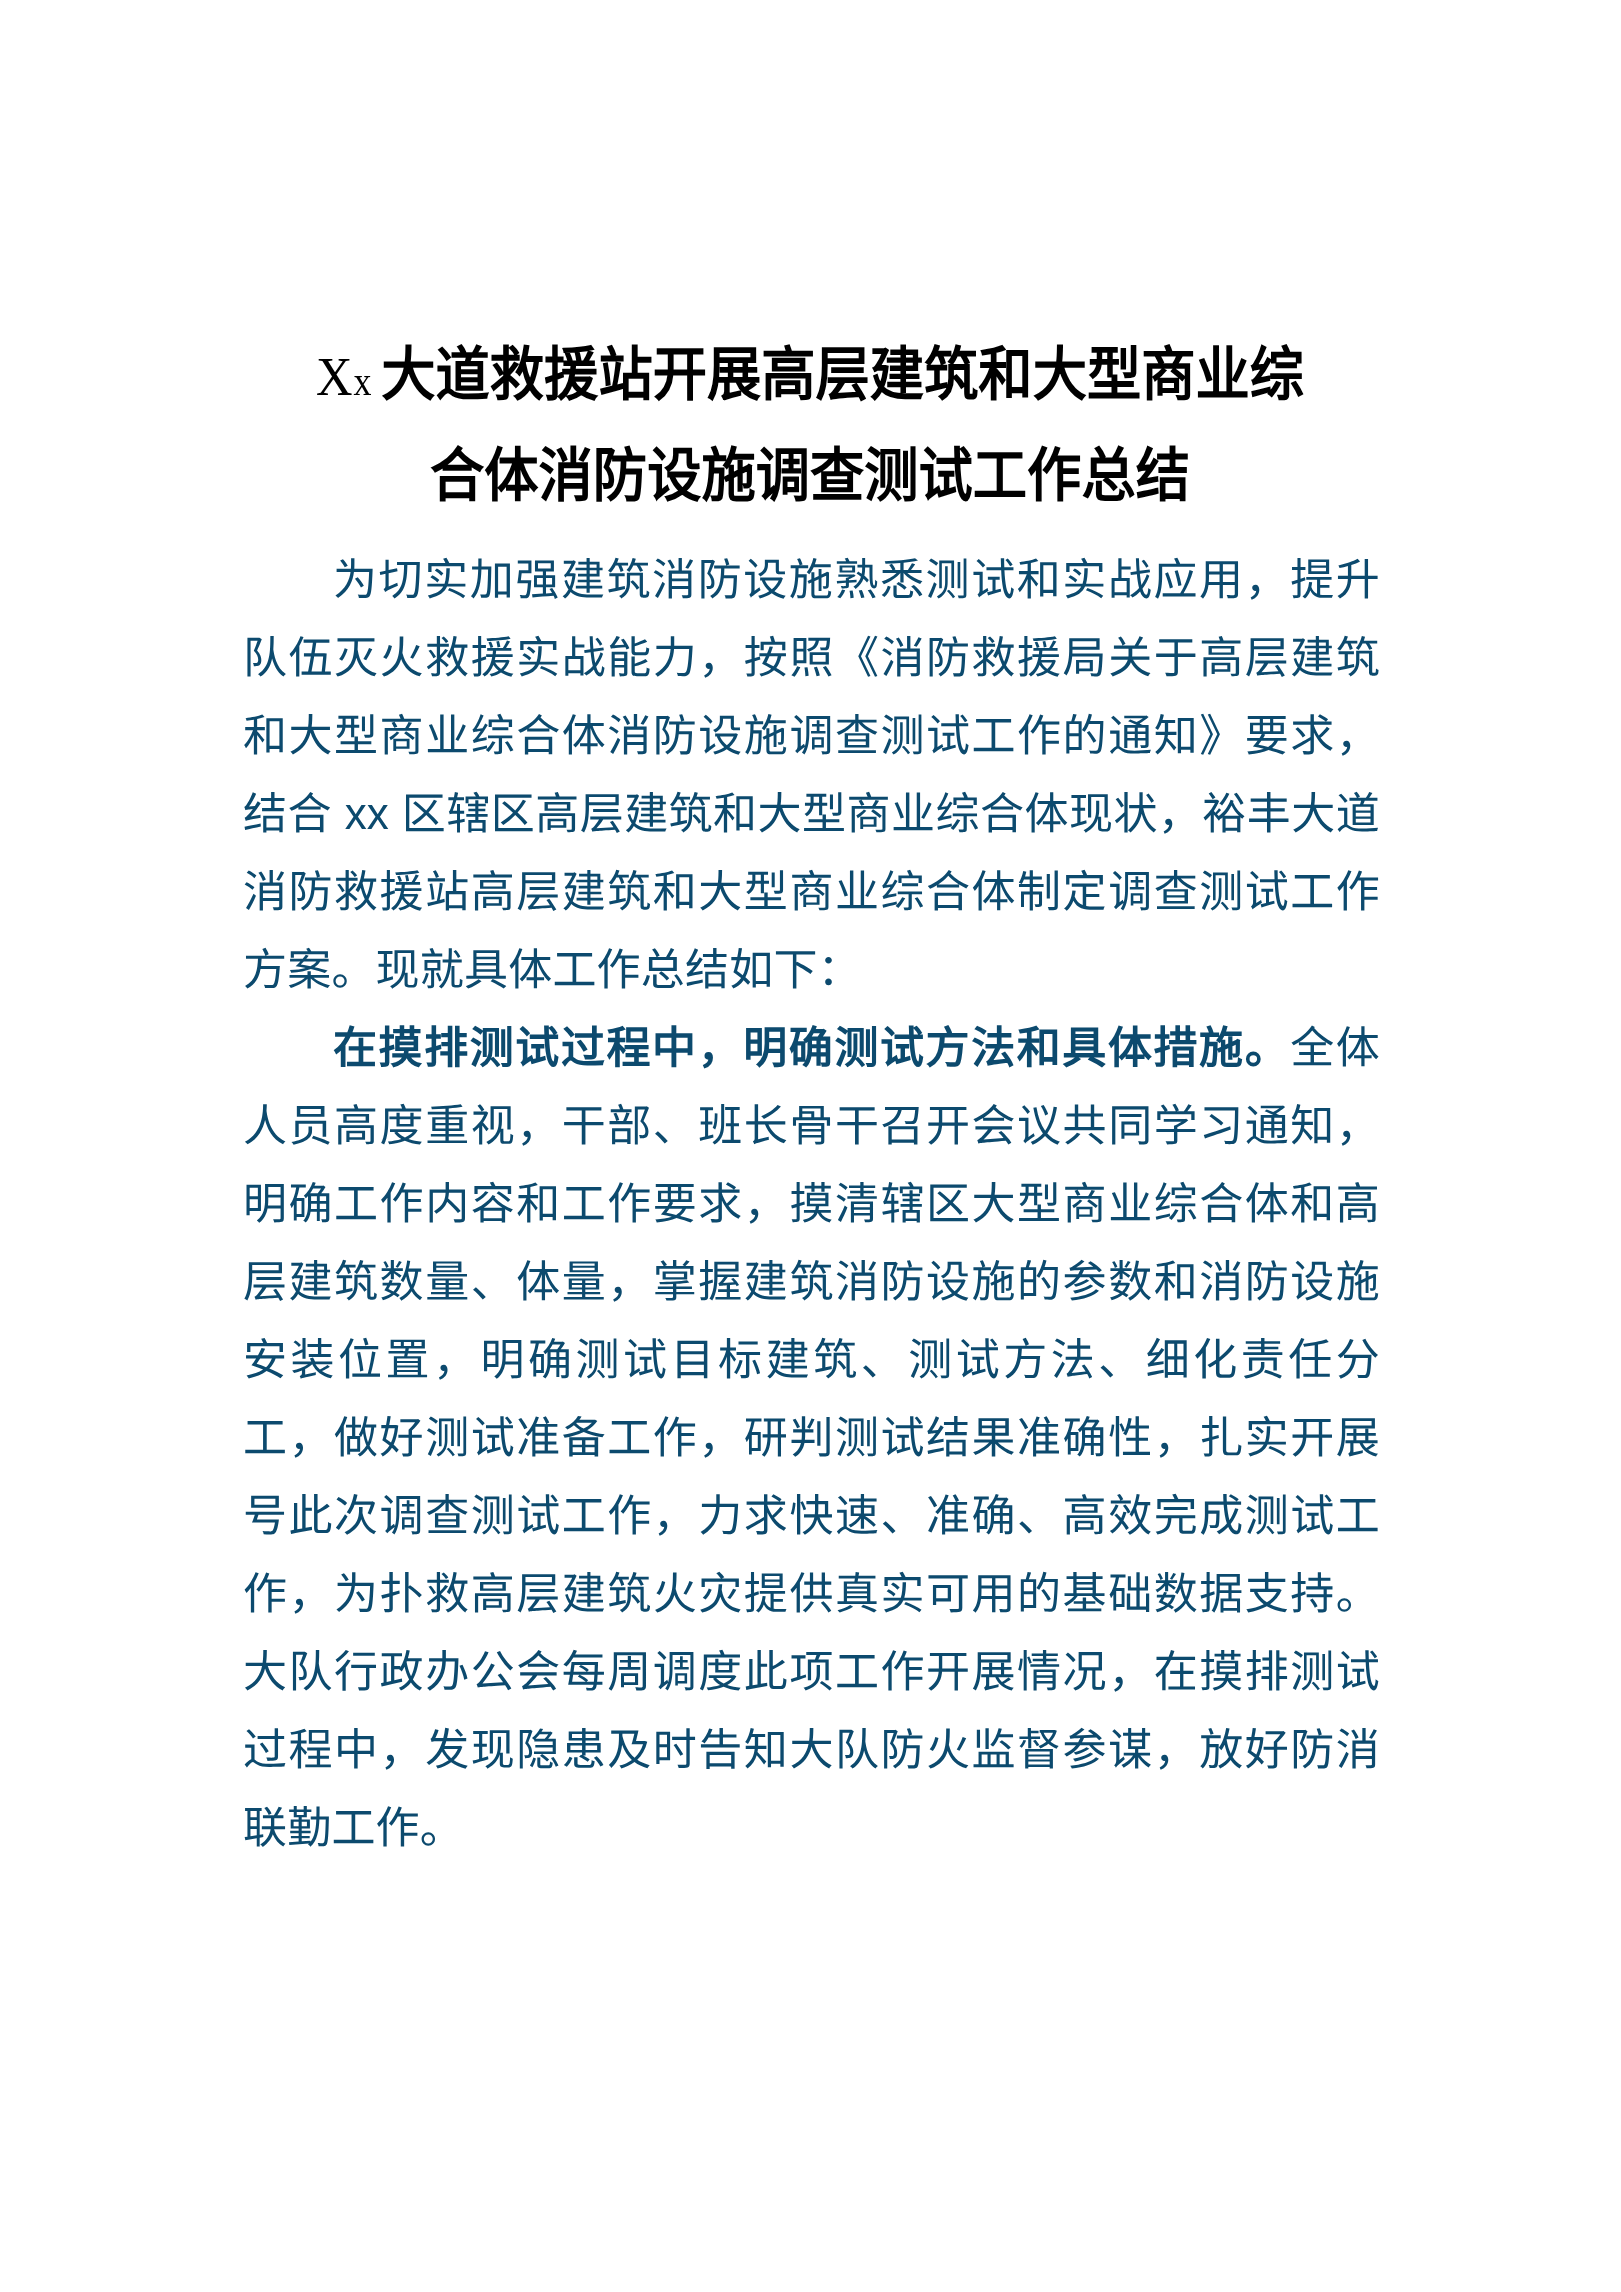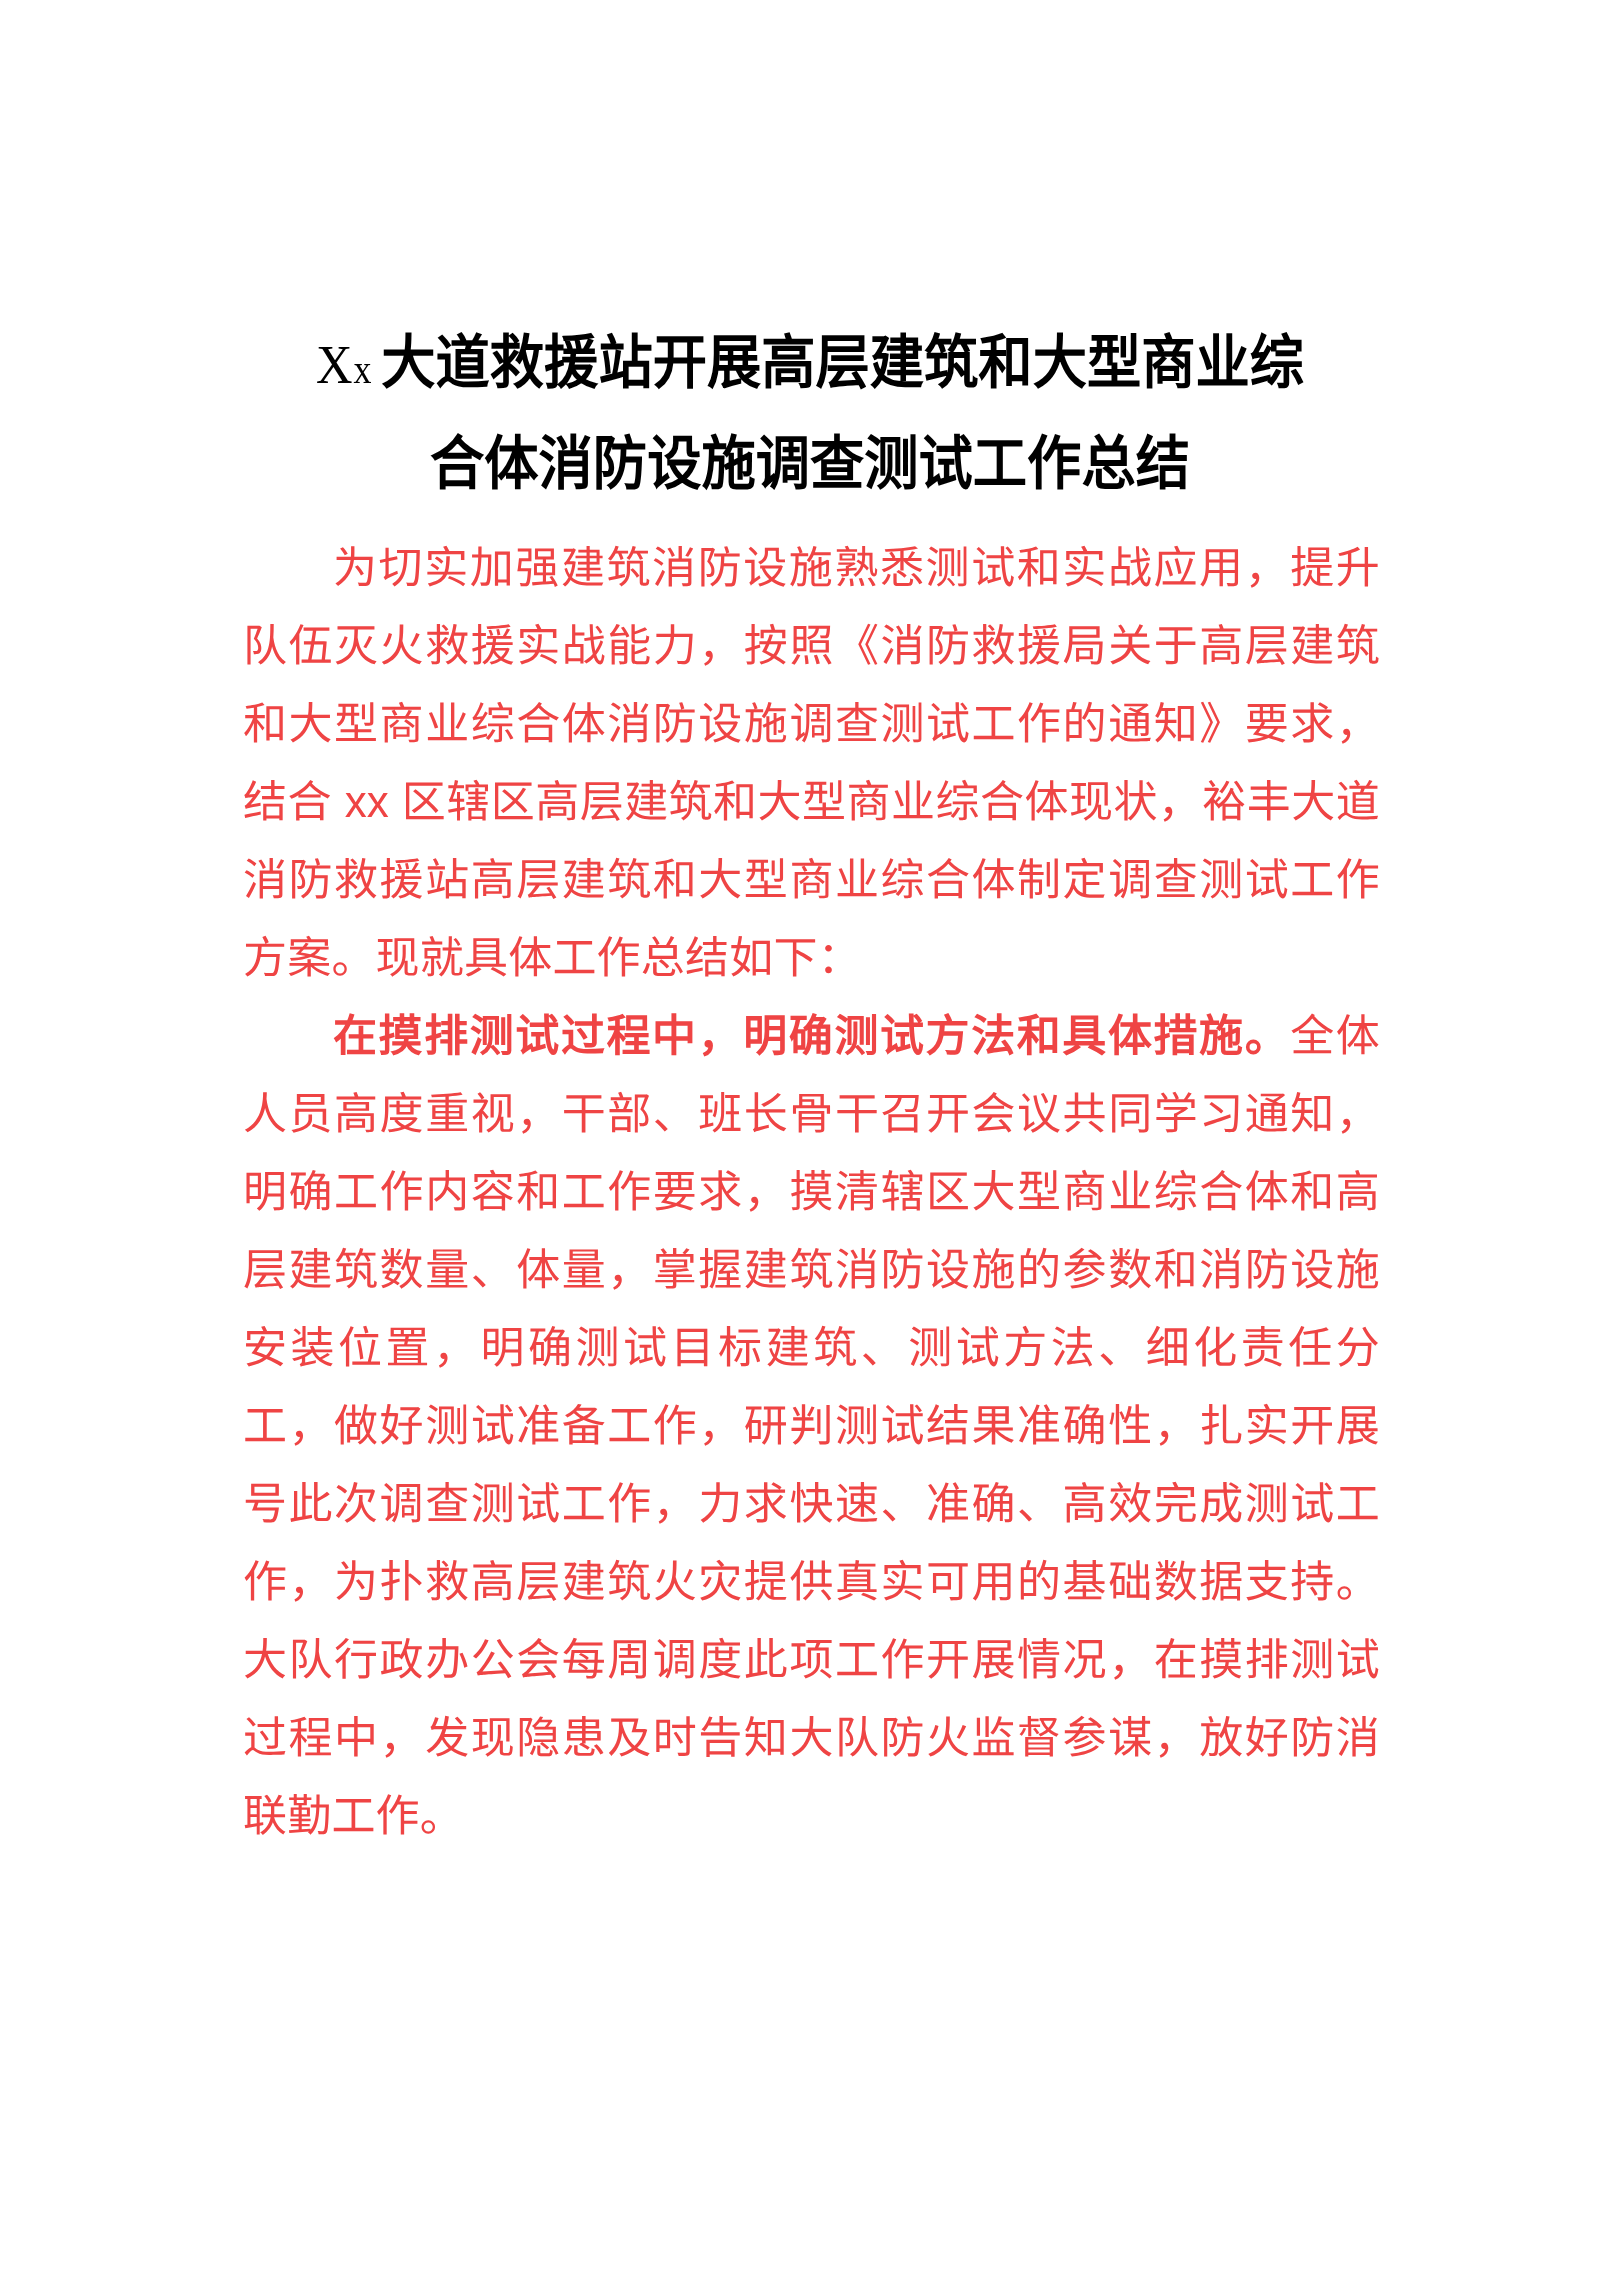--- a/index.html
+++ b/index.html
@@ -7,21 +7,21 @@
     margin: 0;
     padding: 0;
     background: #ffffff;
   }
 
   .page {
     position: relative;
     width: 1621px;
     height: 2273px;
     background: #ffffff;
-    margin: 0 auto;
+    margin: 12px auto;
     overflow: hidden;
     box-sizing: border-box;
   }
 
   
   .doc-title {
     position: absolute;
     left: 225px;
     top: 276px;
     width: 1170px;
@@ -59,21 +59,21 @@
     width: 1137px;
   }
 
   p.para {
     margin: 0;
     padding: 0;
     font-family: "Liberation Sans", "DejaVu Sans", sans-serif;
     font-weight: 400;
     font-size: 44px;
     line-height: 78px;
-    color: #ef4444;
+    color: #0c4a6e;
     text-align: justify;
     text-justify: inter-ideograph;
     text-indent: 90px;
     letter-spacing: 0.2px;
     word-break: break-all;
   }
 
   p.para + p.para {
     margin-top: 0px;
   }

